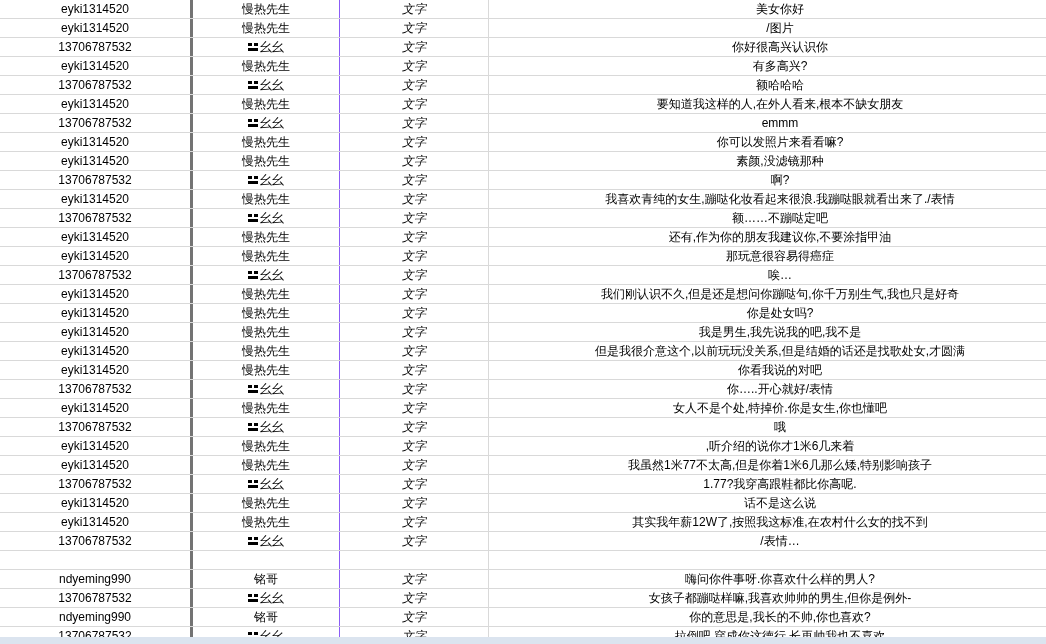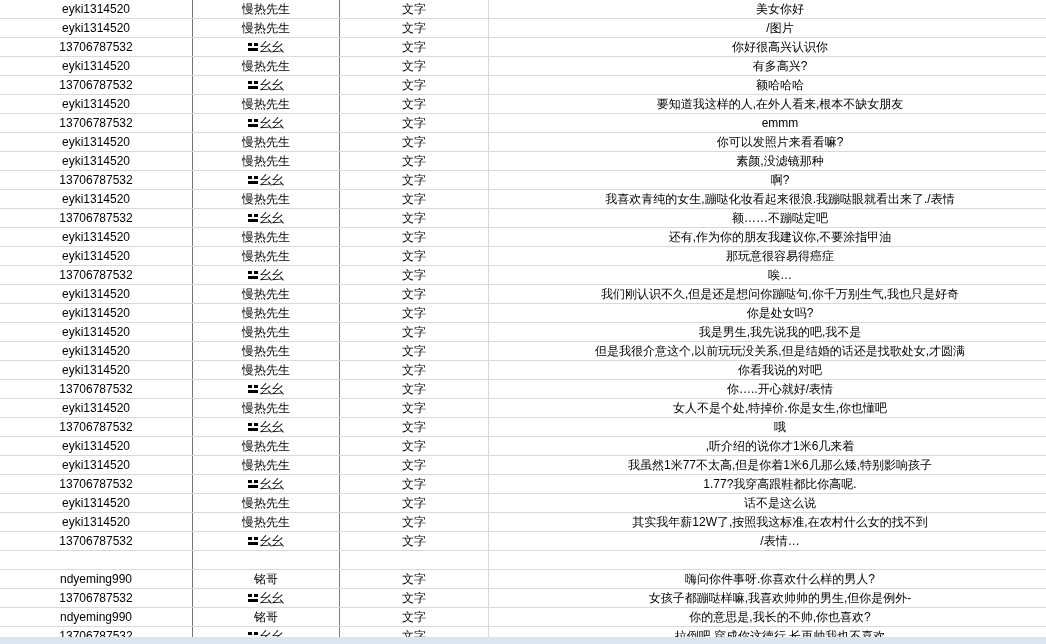--- a/index.html
+++ b/index.html
@@ -8,23 +8,23 @@
     font-family:"Liberation Sans","DejaVu Sans",sans-serif;
     color:#000000;position:relative;
   }
   .viewport{position:absolute;left:0;top:0;width:1046px;height:644px;overflow:hidden;}
   .grid{position:absolute;left:0;top:0;width:1071px;}
   .row{display:flex;height:19px;box-sizing:border-box;border-bottom:1px solid #d9d9d9;background:#ffffff;}
   .cell{
     box-sizing:border-box;font-size:12px;line-height:18px;text-align:center;
     white-space:nowrap;overflow:hidden;color:#000000;
   }
-  .c1{width:193px;border-right:1px solid #737373;}
+  .c1{width:193px;border-right:3px solid #737373;}
   .c2{width:147px;border-right:1px solid #8b5cf6;}
-  .c3{width:149px;border-right:1px solid #d9d9d9;}
+  .c3{width:149px;border-right:1px solid #d9d9d9;font-style:italic;}
   .c4{width:582px;}
   
   .maskglyph{
     display:none;position:relative;width:11px;height:10px;
     vertical-align:-1px;margin-right:1px;
   }
   .row.has-mask .maskglyph{display:inline-block;}
   .maskglyph::before{
     content:"";position:absolute;left:0;top:1px;width:4px;height:3px;background:#000;
     box-shadow:6px 0 0 #000, 0 5px 0 #000, 6px 5px 0 #000, 3px 5px 0 #000;

